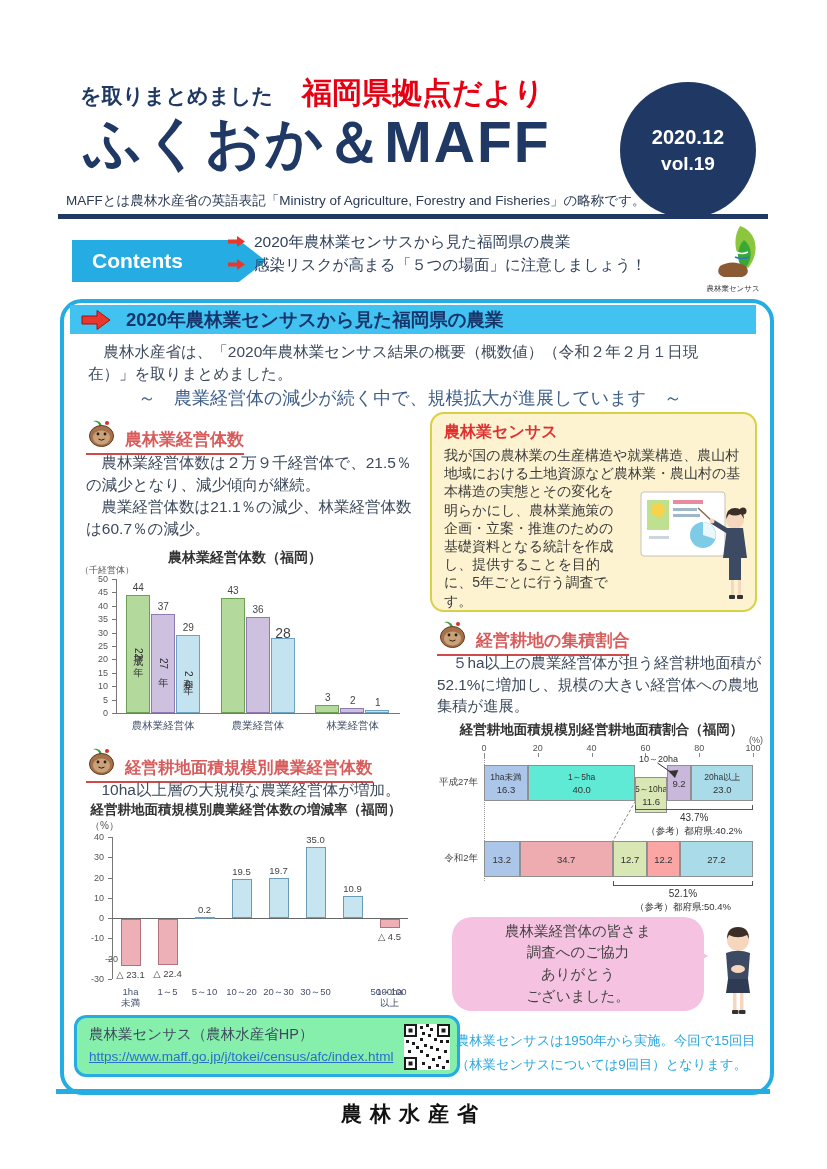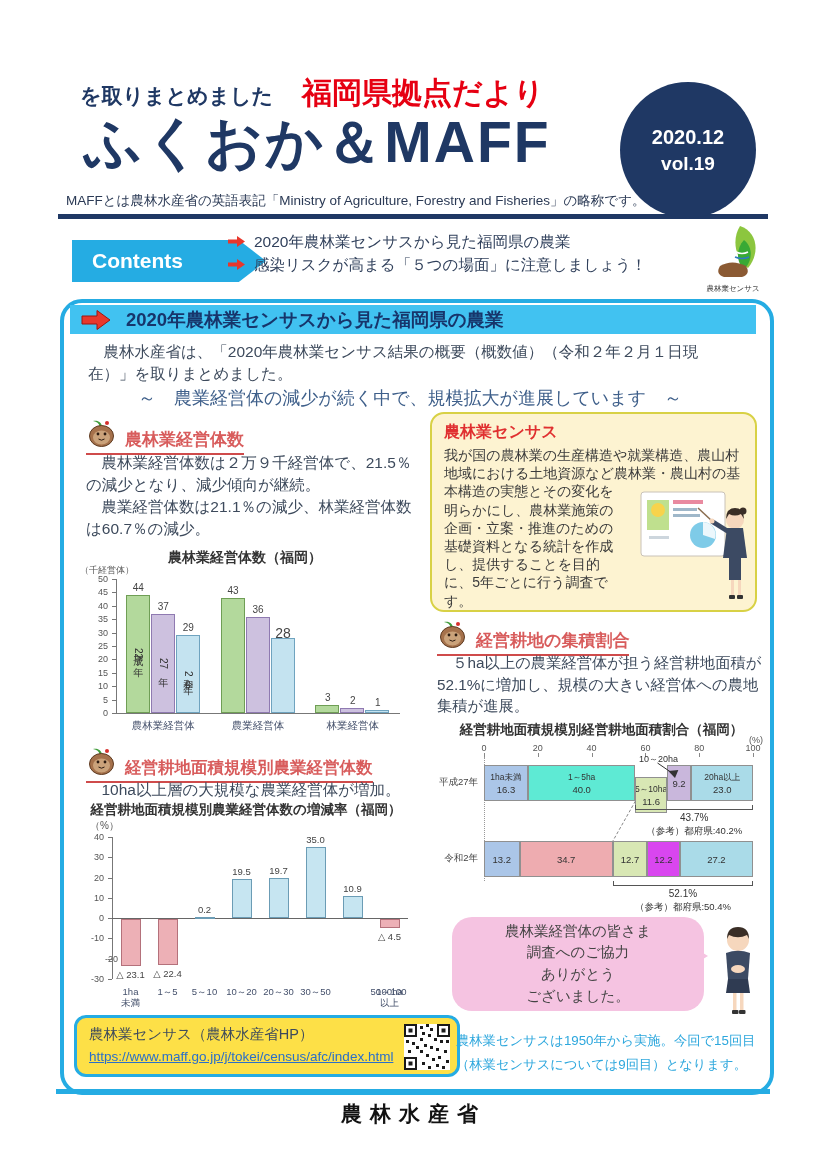--- a/index.html
+++ b/index.html
@@ -198,21 +198,21 @@
       <div style="position: absolute; left: 221px; top: 186px; width: 37px; text-align: center; font-size: 9.5px; line-height: 1.15; white-space: pre-line; color: rgb(68, 80, 107);">30～50</div>
       <div style="position: absolute; left: 266.5px; top: 95.0314px; width: 20px; height: 22.1114px; background: rgb(198, 229, 241); border: 1px solid rgb(107, 156, 181);"></div>
       <div style="position: absolute; left: 255.5px; top: 82.0314px; width: 42px; text-align: center; font-size: 9.5px; color: rgb(68, 68, 68);">10.9</div>
       <div style="position: absolute; left: 258px; top: 186px; width: 37px; text-align: center; font-size: 9.5px; line-height: 1.15; white-space: pre-line; color: rgb(68, 80, 107); margin-left: 36px;">50～100</div>
       <div style="position: absolute; left: 303.5px; top: 118.143px; width: 20px; height: 9.12857px; background: rgb(237, 176, 182); border: 1px solid rgb(180, 113, 123);"></div>
       <div style="position: absolute; left: 292.5px; top: 130.271px; width: 42px; text-align: center; font-size: 9.5px; color: rgb(68, 68, 68);">△ 4.5</div>
       <div style="position: absolute; left: 295px; top: 186px; width: 37px; text-align: center; font-size: 9.5px; line-height: 1.15; white-space: pre-line; color: rgb(68, 80, 107);">100ha
 以上</div>
     </div>
 
-  <div class="abs" style="left:74px;top:1015px;width:386px;height:62px;border:3px solid #25ace3;border-radius:12px;background:#fde047;box-sizing:border-box;padding-left:12px;">
+  <div class="abs" style="left:74px;top:1015px;width:386px;height:62px;border:3px solid #25ace3;border-radius:12px;background:#86efac;box-sizing:border-box;padding-left:12px;">
     <div style="position:absolute;left:12px;top:7px;font-size:14.5px;color:#3d4a5c;">農林業センサス（農林水産省HP）</div>
     <a href="#" style="position:absolute;left:12px;top:31px;font-size:13.5px;">https://www.maff.go.jp/j/tokei/census/afc/index.html</a>
     <span style="position:absolute;right:7px;top:6px;"><svg width="46" height="46" viewBox="0 0 46 46">
       <rect width="46" height="46" fill="#fff"></rect>
       <g fill="#1a1a1a">
         <rect x="0" y="0" width="13" height="13"></rect>
             <rect x="33" y="0" width="13" height="13"></rect>
             <rect x="0" y="33" width="13" height="13"></rect>
         <rect x="2" y="2" width="9" height="9" fill="#fff"></rect>
             <rect x="35" y="2" width="9" height="9" fill="#fff"></rect>
@@ -339,21 +339,21 @@
       <div style="position: absolute; left: 0px; top: 131px; width: 40px; text-align: right; font-size: 9.5px; color: rgb(68, 68, 68);">令和2年</div>
       <div style="position: absolute; left: 46px; top: 120px; width: 35.508px; height: 36px; background: rgb(171, 198, 232); border: 1px solid rgb(144, 144, 144); display: flex; flex-direction: column; align-items: center; justify-content: center; overflow: hidden;">
         <div style="position: relative; font-size: 9.5px; color: rgb(51, 51, 51);">13.2</div>
       </div>
       <div style="position: absolute; left: 81.508px; top: 120px; width: 93.343px; height: 36px; background: rgb(238, 172, 176); border: 1px solid rgb(144, 144, 144); display: flex; flex-direction: column; align-items: center; justify-content: center; overflow: hidden;">
         <div style="position: relative; font-size: 9.5px; color: rgb(51, 51, 51);">34.7</div>
       </div>
       <div style="position: absolute; left: 174.851px; top: 120px; width: 34.163px; height: 36px; background: rgb(216, 231, 180); border: 1px solid rgb(144, 144, 144); display: flex; flex-direction: column; align-items: center; justify-content: center; overflow: hidden;">
         <div style="position: relative; font-size: 9.5px; color: rgb(51, 51, 51);">12.7</div>
       </div>
-      <div style="position: absolute; left: 209.014px; top: 120px; width: 32.818px; height: 36px; background: #d946ef; border: 1px solid rgb(144, 144, 144); display: flex; flex-direction: column; align-items: center; justify-content: center; overflow: hidden;">
+      <div style="position: absolute; left: 209.014px; top: 120px; width: 32.818px; height: 36px; background: #fca5a5; border: 1px solid rgb(144, 144, 144); display: flex; flex-direction: column; align-items: center; justify-content: center; overflow: hidden;">
         <div style="position: relative; font-size: 9.5px; color: rgb(51, 51, 51);">12.2</div>
       </div>
       <div style="position: absolute; left: 241.832px; top: 120px; width: 73.168px; height: 36px; background: rgb(170, 219, 232); border: 1px solid rgb(144, 144, 144); display: flex; flex-direction: column; align-items: center; justify-content: center; overflow: hidden;">
         <div style="position: relative; font-size: 9.5px; color: rgb(51, 51, 51);">27.2</div>
       </div>
       <div style="position: absolute; left: 174.851px; top: 160px; width: 140.149px; height: 5px; border-left: 1px solid rgb(85, 85, 85); border-right: 1px solid rgb(85, 85, 85); border-bottom: 1px solid rgb(85, 85, 85);"></div>
       <div style="position: absolute; left: 174.851px; top: 167px; width: 140.149px; text-align: center; font-size: 10px; color: rgb(51, 51, 51);">52.1%</div>
       <div style="position: absolute; left: 174.851px; top: 180px; width: 140.149px; text-align: center; font-size: 9.5px; color: rgb(51, 51, 51);">（参考）都府県:50.4%</div>
       <svg width="327" height="200" style="position: absolute; left: 0px; top: 0px; pointer-events: none;">
         <line x1="219.505" y1="42" x2="236.98999999999998" y2="54" stroke="#333" stroke-width="1"></line>

